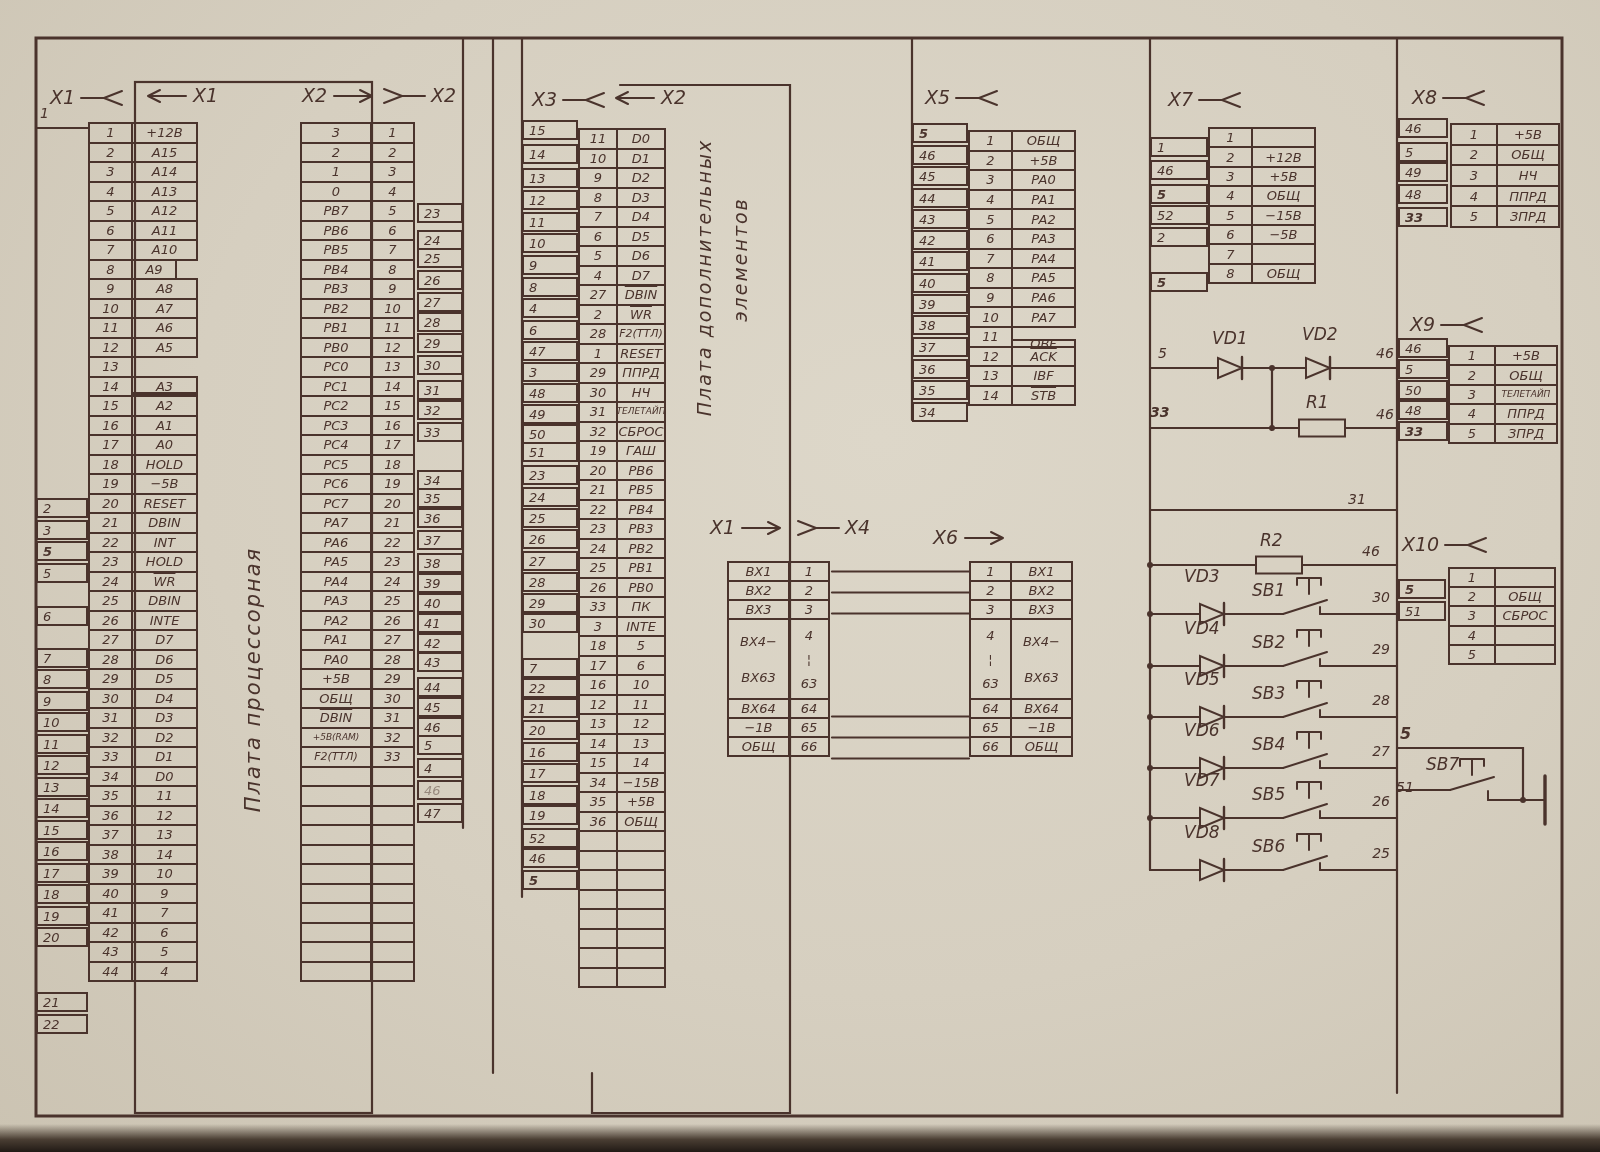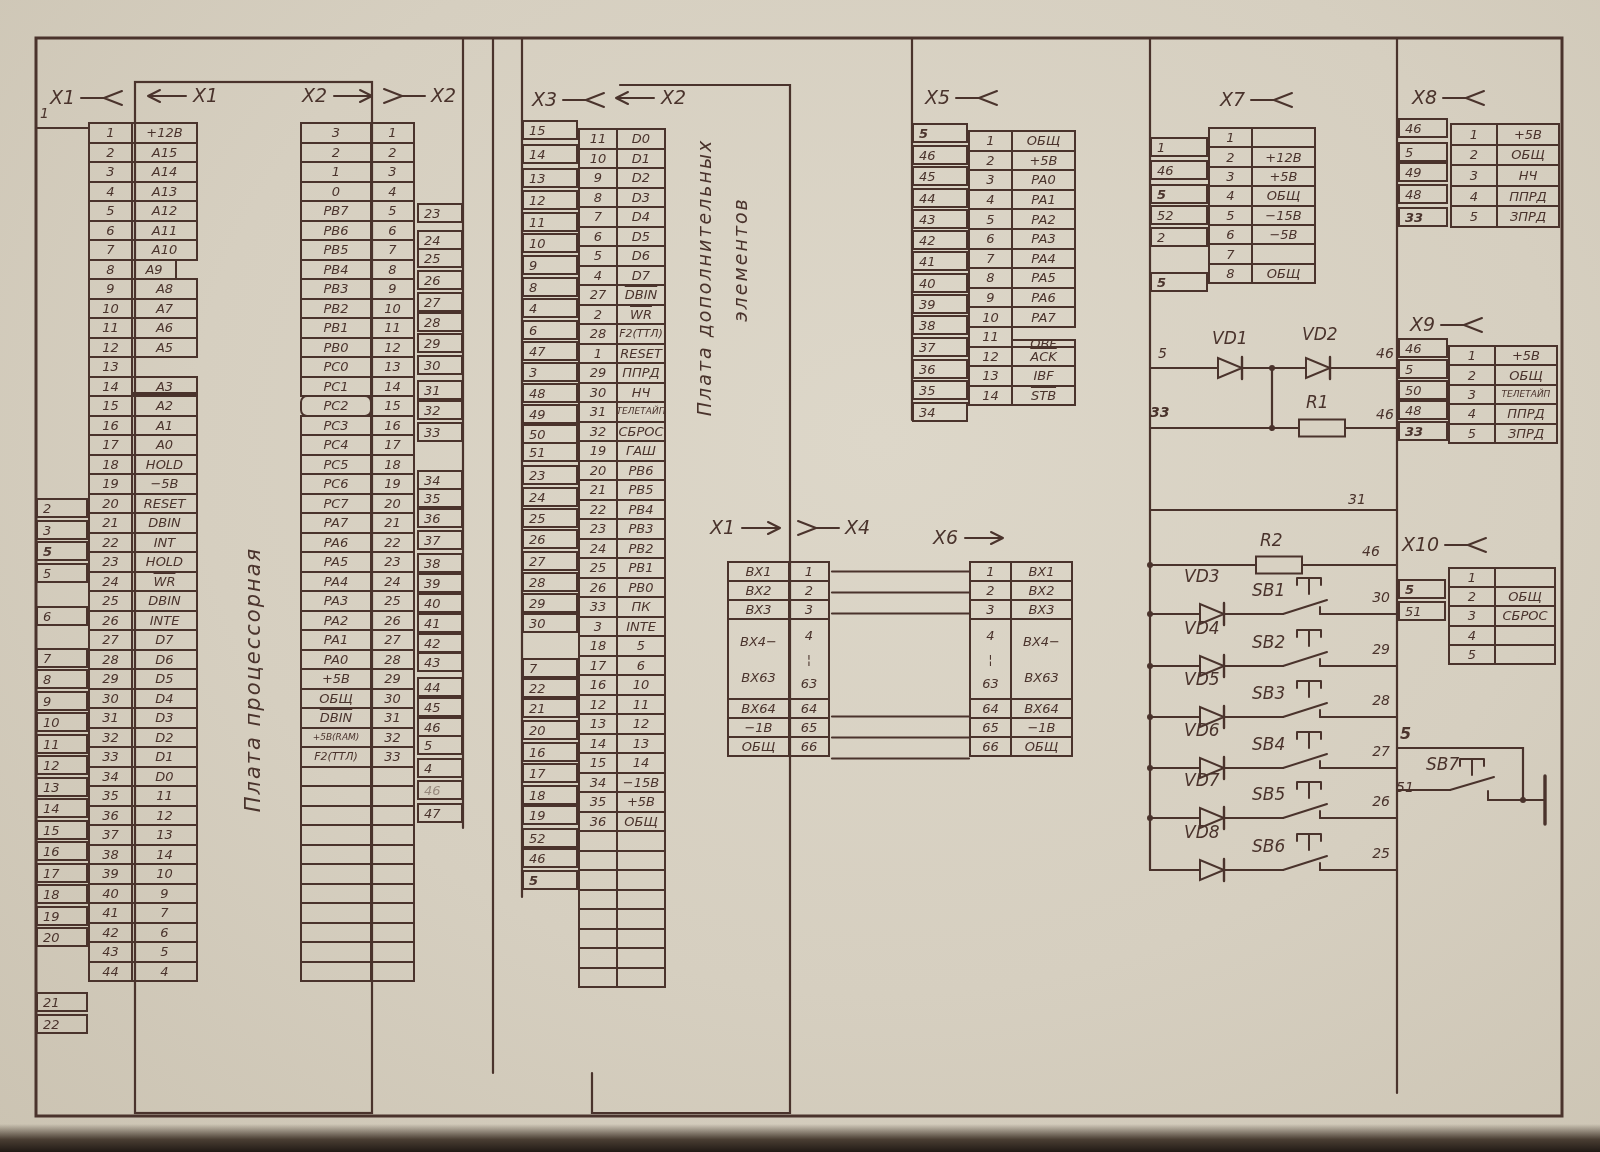--- a/index.html
+++ b/index.html
@@ -161,21 +161,21 @@
         <path d="M44,9 H6 M6,9 L18,3 M6,9 L18,15" fill="none" stroke="#4a332c" stroke-width="2" stroke-linecap="round"></path>
       </svg>
     <span>X2</span>
   </div>
   <div class="hdr" style="left:925px;top:88px">
     <span>X5</span>
     <svg width="46" height="18">
         <path d="M1,9 H24 M24,9 L42,2 M24,9 L42,16" fill="none" stroke="#4a332c" stroke-width="2" stroke-linecap="round"></path>
       </svg>
   </div>
-  <div class="hdr" style="left:1220px;top:90px">
+  <div class="hdr" style="left:1168px;top:90px">
     <span>X7</span>
     <svg width="46" height="18">
         <path d="M1,9 H24 M24,9 L42,2 M24,9 L42,16" fill="none" stroke="#4a332c" stroke-width="2" stroke-linecap="round"></path>
       </svg>
   </div>
   <div class="hdr" style="left:1412px;top:88px">
     <span>X8</span>
     <svg width="46" height="18">
         <path d="M1,9 H24 M24,9 L42,2 M24,9 L42,16" fill="none" stroke="#4a332c" stroke-width="2" stroke-linecap="round"></path>
       </svg>
@@ -708,21 +708,21 @@
       </div>
       <div class="trow" style="height: 21.5px; margin-top: -2px;">
         <div class="tc" style="width: 72px;">
           <span class="">PC1</span>
         </div>
         <div class="tc" style="width: 45px; margin-left: -2px;">
           <span class="">14</span>
         </div>
       </div>
       <div class="trow" style="height: 21.5px; margin-top: -2px;">
-        <div class="tc" style="width: 72px; border-radius: 7px;">
+        <div class="tc" style="width: 72px;">
           <span class="">PC2</span>
         </div>
         <div class="tc" style="width: 45px; margin-left: -2px;">
           <span class="">15</span>
         </div>
       </div>
       <div class="trow" style="height: 21.5px; margin-top: -2px;">
         <div class="tc" style="width: 72px;">
           <span class="">PC3</span>
         </div>

